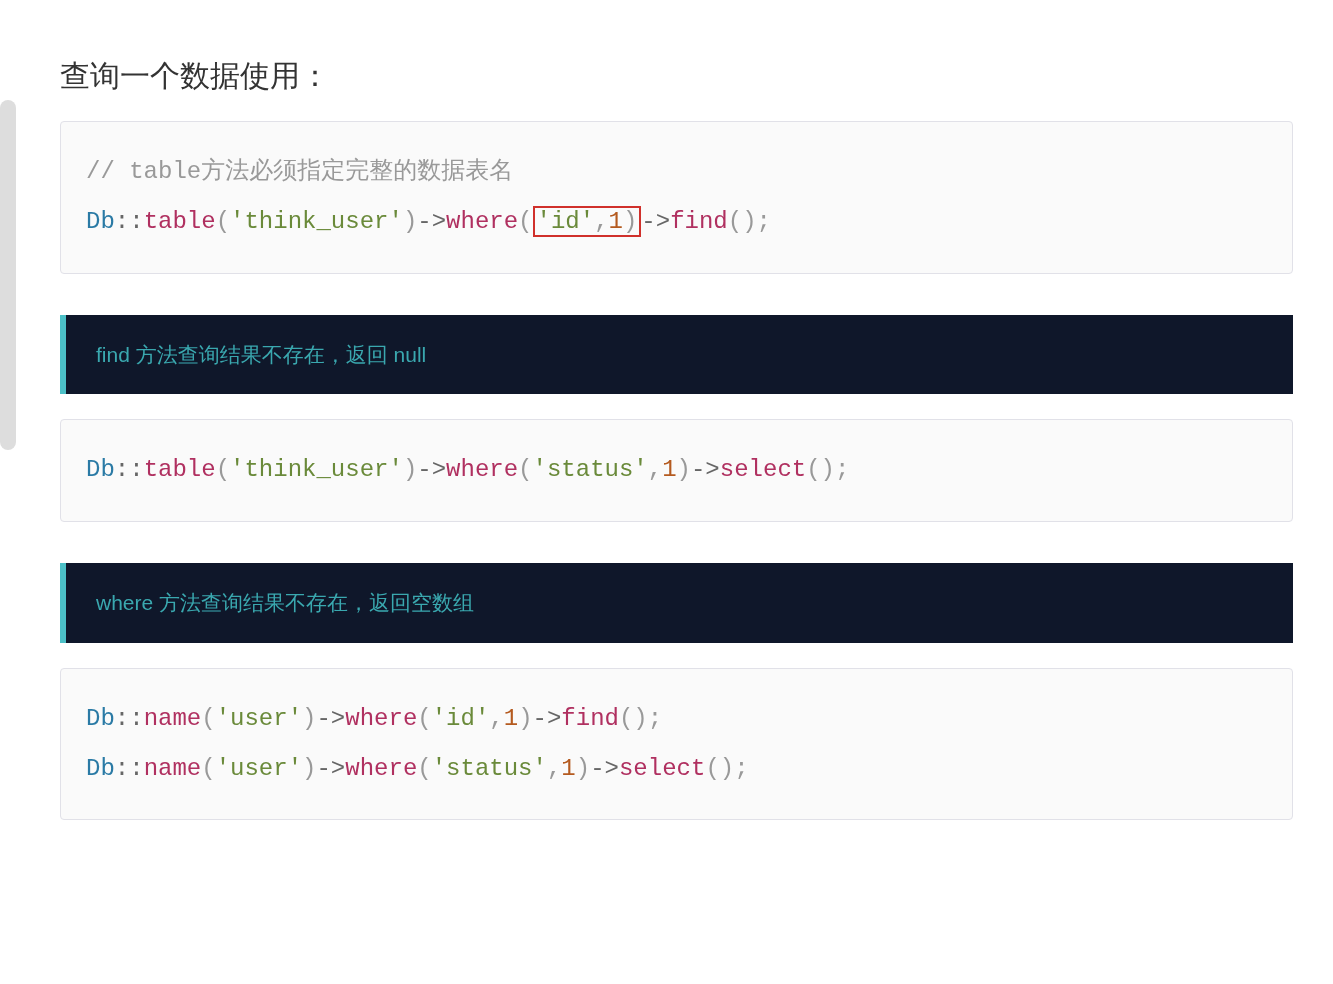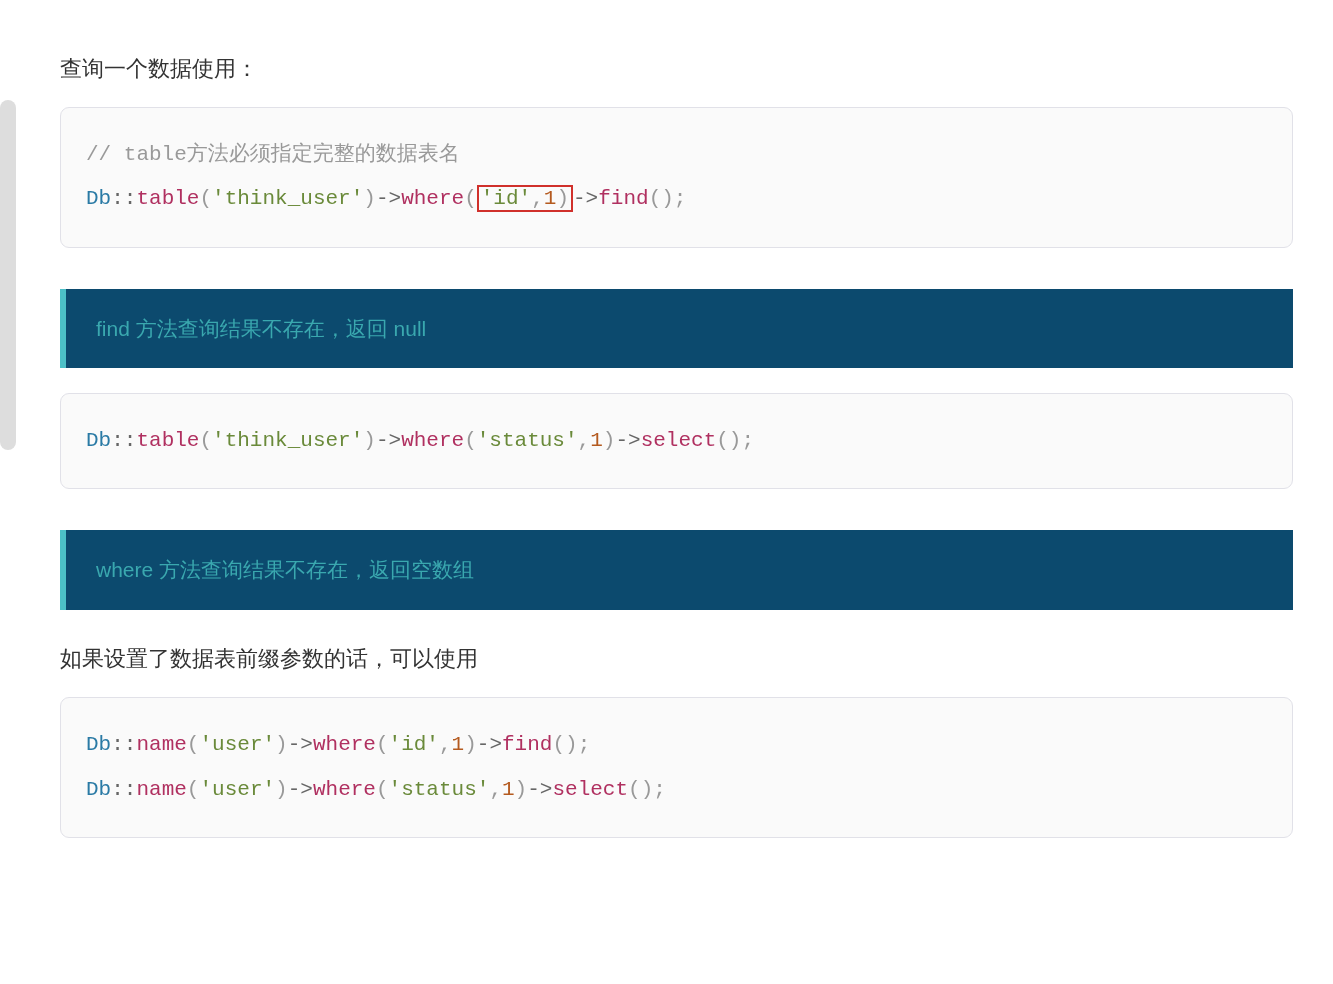--- a/index.html
+++ b/index.html
@@ -18,38 +18,38 @@
     width: 16px;
     height: 350px;
     background: #ddd;
     border-radius: 8px;
   }
   .content {
     margin-left: 60px;
     margin-right: 40px;
   }
   .paragraph {
-    font-size: 22px;
+    font-size: 30px;
     color: #333;
     margin: 30px 0 20px 0;
   }
   .code-block {
     border: 1px solid #e1e1e8;
     background: #fafafa;
-    border-radius: 9px;
+    border-radius: 4px;
     padding: 25px 25px;
     font-family: "SFMono-Regular", Consolas, "Liberation Mono", Menlo, monospace;
-    font-size: 21px;
+    font-size: 24px;
     line-height: 2.1;
     white-space: pre;
     overflow-x: auto;
     margin-bottom: 41px;
   }
   .note-block {
-    background: #0c4a6e;
+    background: #0f172a;
     border-left: 6px solid #4cc0c7;
     padding: 22px 30px;
     margin: 25px 0;
     color: #3aa8af;
     font-size: 21px;
   }
   .c-comment { color: #999; }
   .c-class { color: #2a7aa5; }
   .c-op { color: #666; }
   .c-punc { color: #999; }
@@ -74,18 +74,17 @@
   <div class="code-block"><span class="c-comment">// table方法必须指定完整的数据表名</span>
 <span class="c-class">Db</span><span class="c-op">::</span><span class="c-method">table</span><span class="c-punc">(</span><span class="c-string">'think_user'</span><span class="c-punc">)</span><span class="c-op">-&gt;</span><span class="c-method">where</span><span class="c-punc">(</span><span class="highlight-box"><span class="c-string">'id'</span><span class="c-punc">,</span><span class="c-number">1</span><span class="c-punc">)</span></span><span class="c-op">-&gt;</span><span class="c-method">find</span><span class="c-punc">(</span><span class="c-punc">)</span><span class="c-punc">;</span></div>
 
   <div class="note-block">find 方法查询结果不存在，返回 null</div>
 
 
   <div class="code-block"><span class="c-class">Db</span><span class="c-op">::</span><span class="c-method">table</span><span class="c-punc">(</span><span class="c-string">'think_user'</span><span class="c-punc">)</span><span class="c-op">-&gt;</span><span class="c-method">where</span><span class="c-punc">(</span><span class="c-string">'status'</span><span class="c-punc">,</span><span class="c-number">1</span><span class="c-punc">)</span><span class="c-op">-&gt;</span><span class="c-method">select</span><span class="c-punc">(</span><span class="c-punc">)</span><span class="c-punc">;</span></div>
 
   <div class="note-block">where 方法查询结果不存在，返回空数组</div>
 
-  <p class="paragraph">如果设置了数据表前缀参数的话，可以使用</p>
 
   <div class="code-block"><span class="c-class">Db</span><span class="c-op">::</span><span class="c-method">name</span><span class="c-punc">(</span><span class="c-string">'user'</span><span class="c-punc">)</span><span class="c-op">-&gt;</span><span class="c-method">where</span><span class="c-punc">(</span><span class="c-string">'id'</span><span class="c-punc">,</span><span class="c-number">1</span><span class="c-punc">)</span><span class="c-op">-&gt;</span><span class="c-method">find</span><span class="c-punc">(</span><span class="c-punc">)</span><span class="c-punc">;</span>
 <span class="c-class">Db</span><span class="c-op">::</span><span class="c-method">name</span><span class="c-punc">(</span><span class="c-string">'user'</span><span class="c-punc">)</span><span class="c-op">-&gt;</span><span class="c-method">where</span><span class="c-punc">(</span><span class="c-string">'status'</span><span class="c-punc">,</span><span class="c-number">1</span><span class="c-punc">)</span><span class="c-op">-&gt;</span><span class="c-method">select</span><span class="c-punc">(</span><span class="c-punc">)</span><span class="c-punc">;</span></div>
 
 </div>
 
 </body></html>

